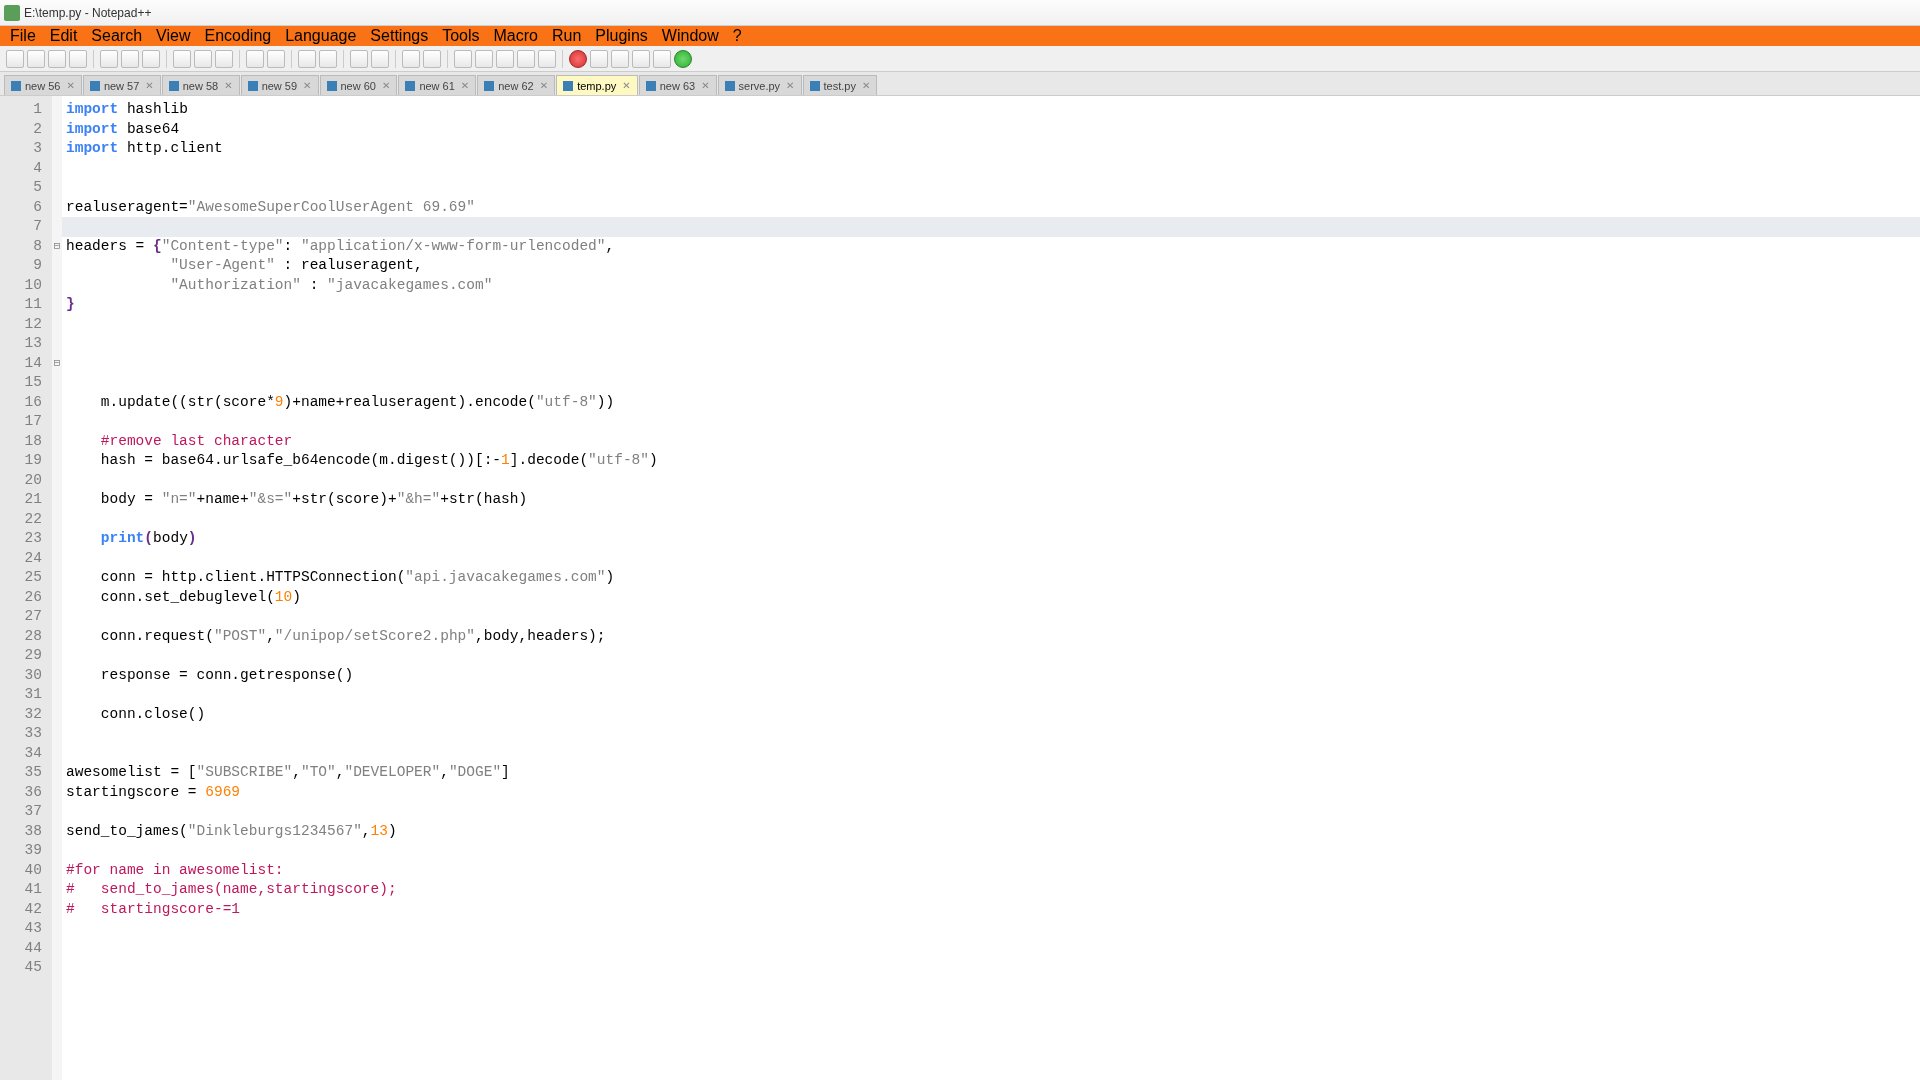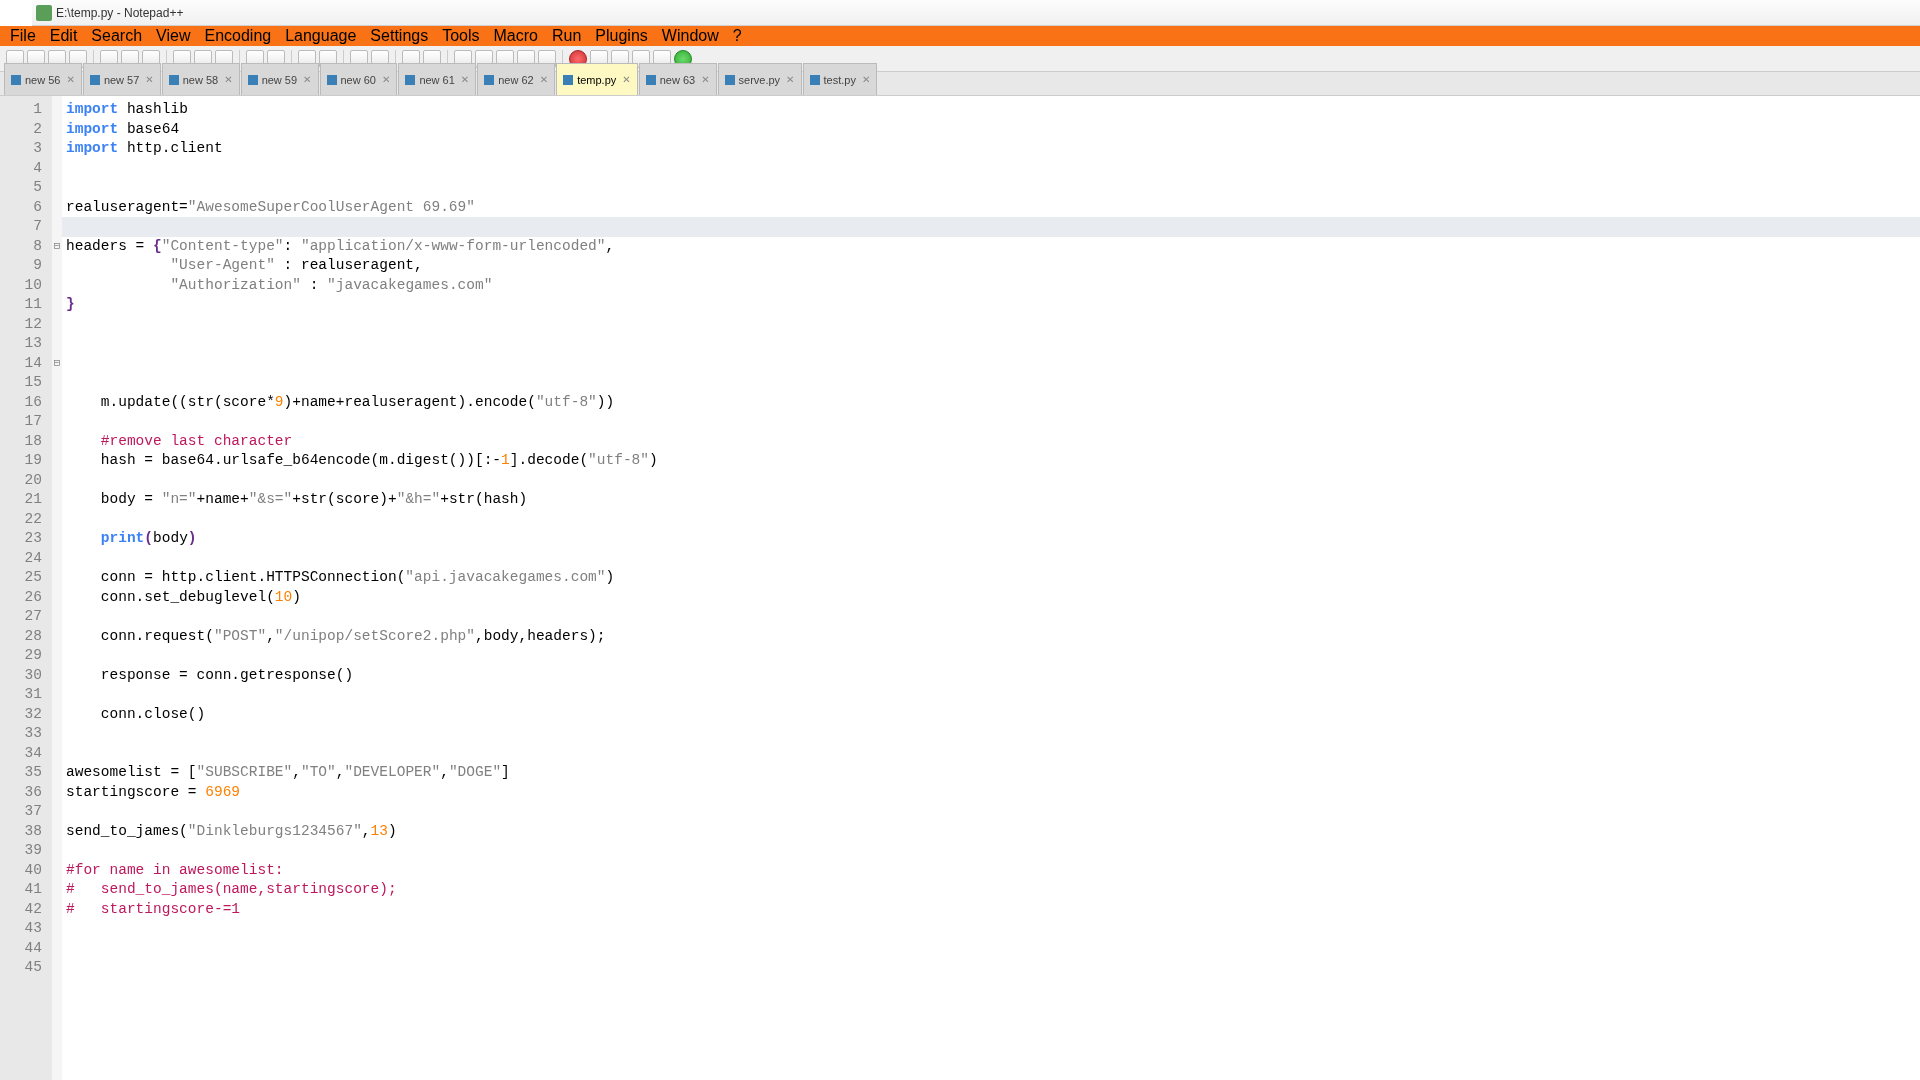--- a/index.html
+++ b/index.html
@@ -1,27 +1,27 @@
 <!DOCTYPE html>
 <html><head>
 <meta charset="utf-8">
 <style>
 * { margin: 0; padding: 0; box-sizing: border-box; }
 html, body { width: 1920px; height: 1080px; overflow: hidden; font-family: "Segoe UI", Tahoma, sans-serif; background: #fff; }
-.title-bar { height: 26px; background: linear-gradient(#fdfdfd,#f0f0f0); border-bottom: 1px solid #d0d0d0; display: flex; align-items: center; padding: 0 4px; font-size: 12px; color: #333; gap: 4px; margin-left: 32px; }
+.title-bar { height: 26px; background: linear-gradient(#fdfdfd,#f0f0f0); border-bottom: 1px solid #d0d0d0; display: flex; align-items: center; padding: 0 4px; font-size: 12px; color: #333; gap: 4px; }
 .title-bar .icon { width: 16px; height: 16px; background: #5a9e5a; border-radius: 2px; display: inline-block; }
 .menu-bar { height: 20px; background: #f97316; display: flex; align-items: center; padding: 0 4px; font-size: 16px; gap: 2px; }
 .menu-bar span { padding: 2px 6px; cursor: default; }
 .toolbar { height: 26px; background: #f0f0f0; border-bottom: 1px solid #ccc; display: flex; align-items: center; padding: 0 6px; gap: 3px; }
 .tb { width: 18px; height: 18px; border: 1px solid #bbb; background: linear-gradient(#fff,#e8e8e8); border-radius: 2px; }
 .tb.red { background: radial-gradient(#ff6b6b,#cc3333); border-color: #aa2222; border-radius: 50%; }
 .tb.green { background: radial-gradient(#6bdb6b,#33aa33); border-color: #228822; border-radius: 50%; }
 .tb-sep { width: 1px; height: 18px; background: #ccc; margin: 0 3px; }
 .tab-bar { height: 24px; background: #e8e8e8; border-bottom: 1px solid #ccc; display: flex; align-items: flex-end; padding: 0 4px; font-size: 11px; }
-.tab { height: 32px; padding: 0 6px; display: flex; align-items: center; gap: 4px; background: #d8d8d8; border: 1px solid #bbb; border-bottom: none; color: #444; margin-right: 1px; }
+.tab { height: 20px; padding: 0 6px; display: flex; align-items: center; gap: 4px; background: #d8d8d8; border: 1px solid #bbb; border-bottom: none; color: #444; margin-right: 1px; }
 .tab.active { background: #fef9c3; color: #000; font-weight: 500; }
 .tab-ic { width: 10px; height: 10px; background: #3a7fb5; display: inline-block; }
 .tab-close { color: #888; font-size: 10px; margin-left: 2px; }
 .editor { height: calc(1080px - 26px - 20px - 26px - 24px); display: flex; background: #fff; font-family: Consolas, "Courier New", monospace; font-size: 14.5px; line-height: 19.5px; }
 .gutter { width: 52px; background: #e8e8e8; color: #808080; text-align: right; padding: 4px 10px 0 0; user-select: none; }
 .gutter div { height: 19.5px; }
 .fold { width: 10px; background: #f5f5f5; padding-top: 4px; }
 .fold div { height: 19.5px; text-align: center; color: #888; font-size: 11px; }
 .code { flex: 1; padding: 4px 0 0 4px; position: relative; }
 .code-line { height: 19.5px; white-space: pre; }

